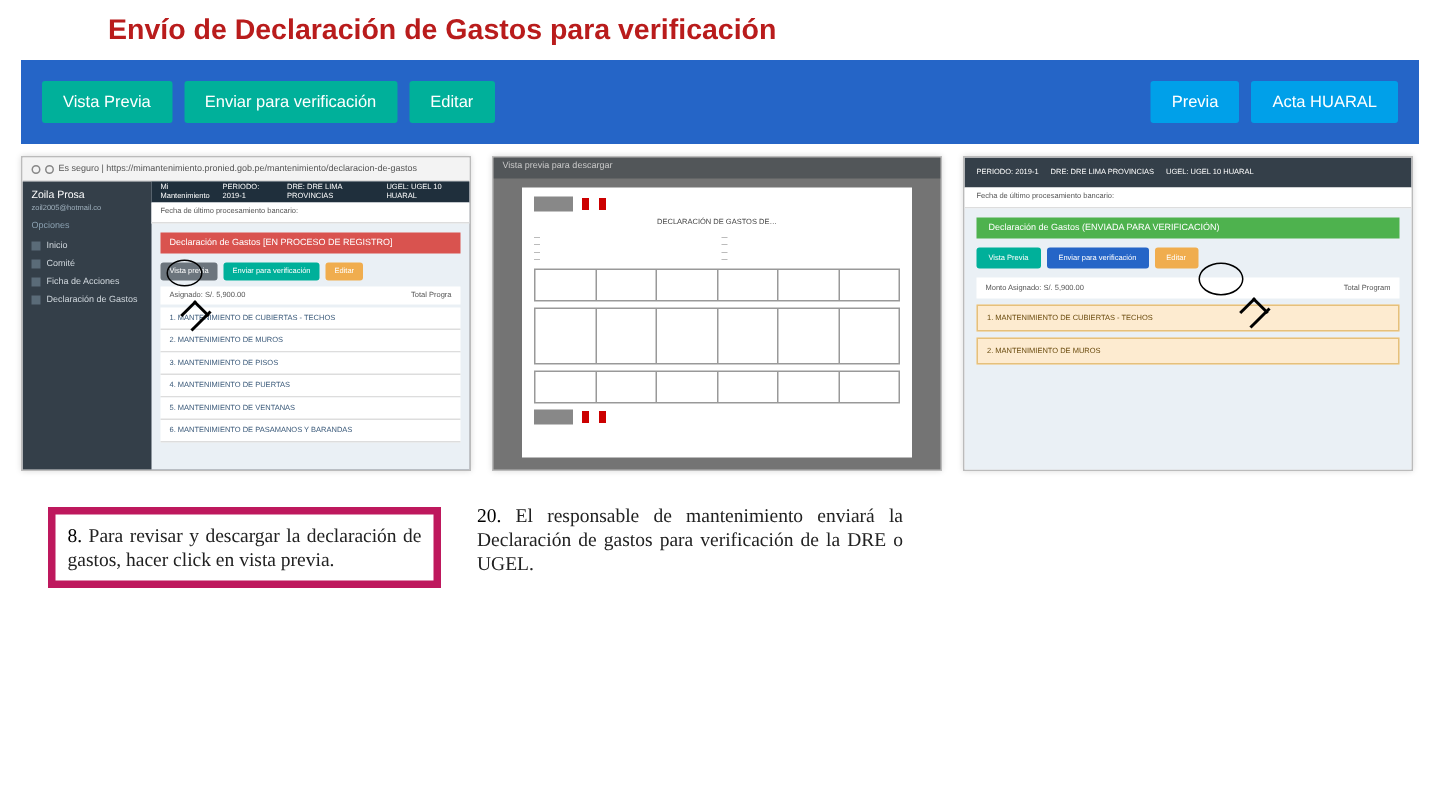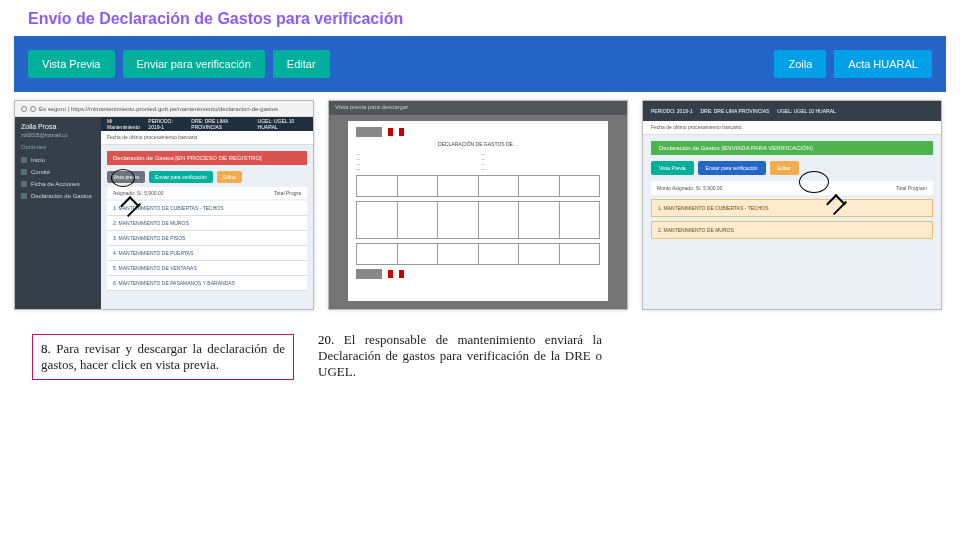--- a/index.html
+++ b/index.html
@@ -1,17 +1,17 @@
 <!DOCTYPE html>
 <html><head>
 <meta charset="utf-8">
 <style>
   * { box-sizing: border-box; margin: 0; padding: 0; }
   body { width: 960px; height: 540px; background: #fff; font-family: Arial, sans-serif; position: relative; overflow: hidden; }
-  .title { color: #8b5cf6; font-weight: bold; font-size: 16px; padding: 10px 0 8px 28px; }
+  .title { color: #b91c1c; font-weight: bold; font-size: 19px; padding: 10px 0 8px 28px; margin-left: 44px; }
 
   
   .topbar { background: #2565c7; height: 56px; margin: 0 14px; padding: 10px 14px; display: flex; align-items: center; gap: 8px; }
   .topbar .teal-btn { background: #00b09a; color: #fff; font-size: 11px; padding: 8px 14px; border-radius: 2px; }
   .topbar .spacer { flex: 1; }
   .topbar .blue-btn { background: #00a0e9; color: #fff; font-size: 11px; padding: 8px 14px; border-radius: 2px; }
 
   
   .shots { display: flex; gap: 14px; margin: 8px 14px 0 14px; height: 210px; }
   .shot { border: 1px solid #bbb; box-shadow: 0 0 4px rgba(0,0,0,0.15); position: relative; overflow: hidden; }
@@ -73,37 +73,37 @@
   .s3-btns .prev { background:#00b09a; }
   .s3-btns .env { background:#2565c7; }
   .s3-btns .ed { background:#f0ad4e; }
   .s3-row { background:#fff; font-size:5px; color:#555; padding:4px 6px; display:flex; justify-content:space-between; }
   .s3-li { background:#fdebd0; border:1px solid #e5c07b; font-size:5px; color:#6a4b0e; padding:5px 6px; margin-top:4px; }
   .shot3 .c3 { position:absolute; left:180px; top:90px; }
   .shot3 .c3ring { position:absolute; left:156px; top:70px; width:30px; height:22px; border:1px solid #000; border-radius:50%; }
 
   
   .captions { display:flex; gap:16px; margin:24px 32px 0 32px; align-items:flex-start; }
-  .cap { border:1px solid #be185d; padding:6px 8px; font-family: Georgia, 'Times New Roman', serif; font-size:13px; color:#222; text-align:justify; }
+  .cap { border:5px solid #be185d; padding:6px 8px; font-family: Georgia, 'Times New Roman', serif; font-size:13px; color:#222; text-align:justify; }
   .cap .num { color:#000; }
   .cap1 { flex:0 0 262px; }
   .cap2 { flex:0 0 272px; margin-top:14px; }
   .cap3 { flex:0 0 300px; border:0; margin-top:-8px; }
 </style>
 </head>
 <body>
 
 <div class="title">Envío de Declaración de Gastos para verificación</div>
 
 <div class="topbar">
   <div class="teal-btn">Vista Previa</div>
   <div class="teal-btn">Enviar para verificación</div>
   <div class="teal-btn">Editar</div>
   <div class="spacer"></div>
-  <div class="blue-btn">Zoila</div>
+  <div class="blue-btn">Previa</div>
   <div class="blue-btn">Acta HUARAL</div>
 </div>
 
 <div class="shots">
 
   <div class="shot shot1">
     <div class="s1-urlbar">
       <div class="dot"></div>
         <div class="dot"></div>
       <span class="url">Es seguro | https://mimantenimiento.pronied.gob.pe/mantenimiento/declaracion-de-gastos</span>

